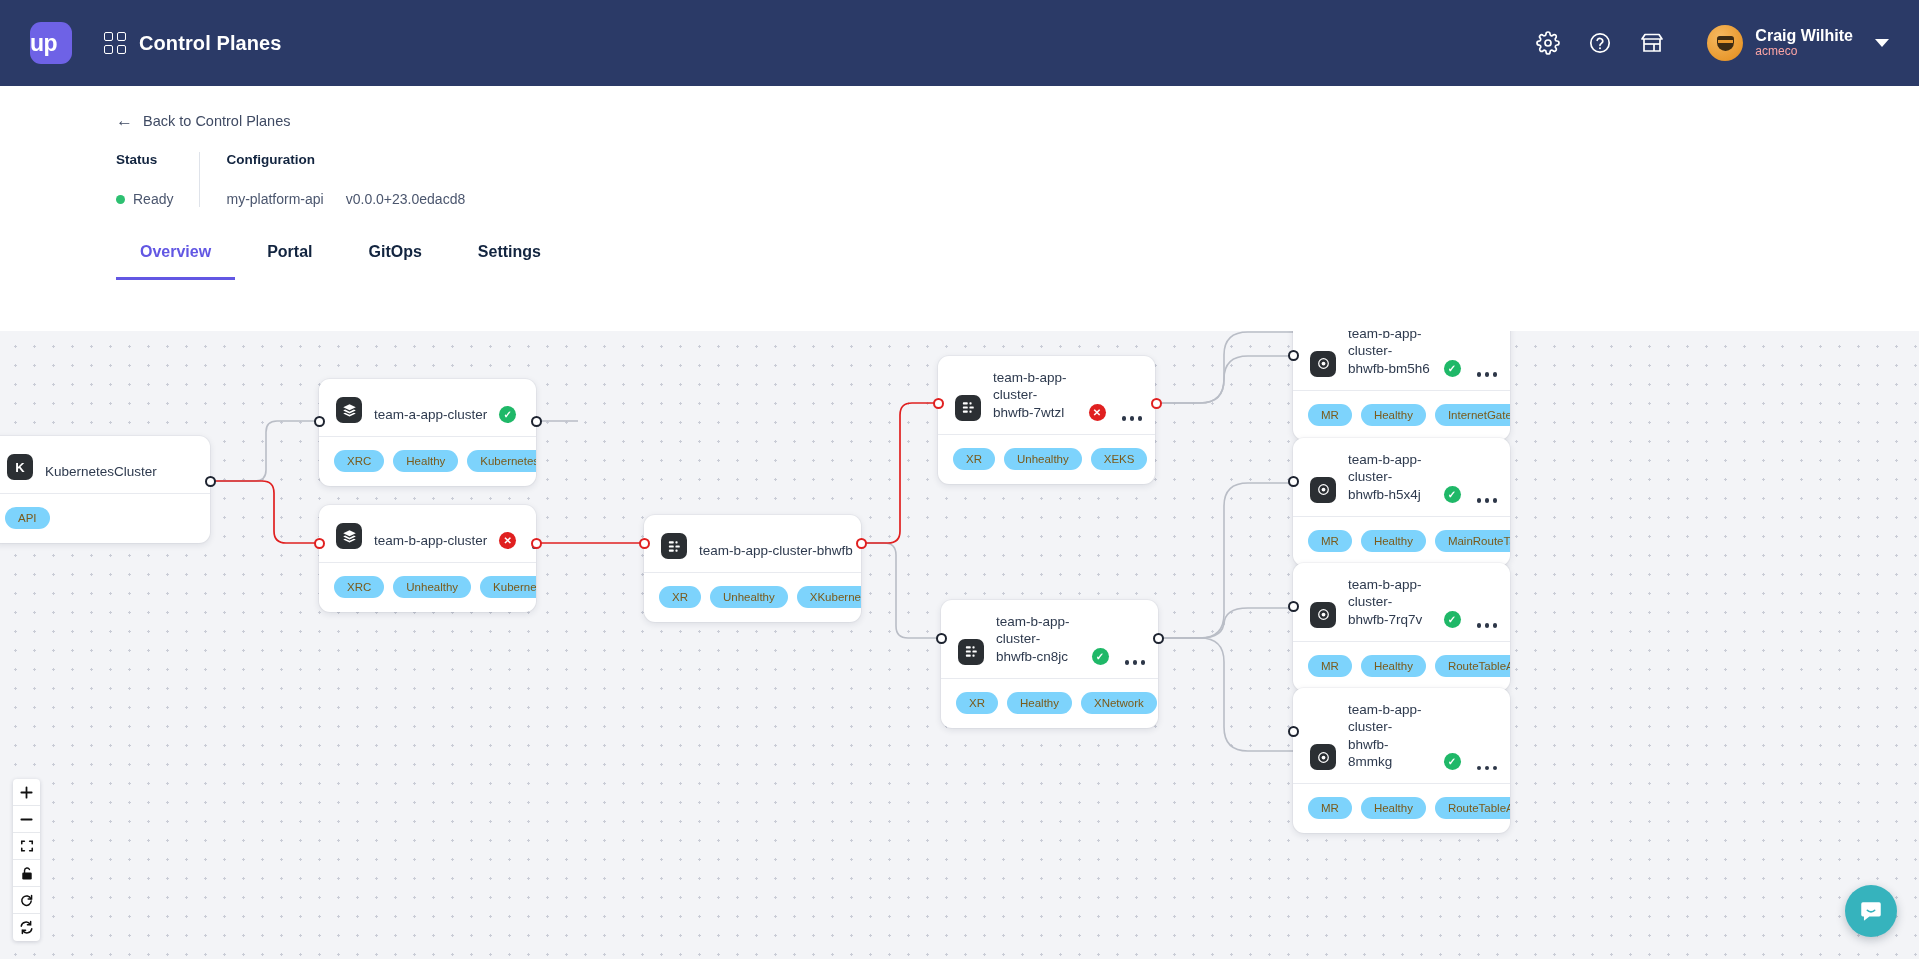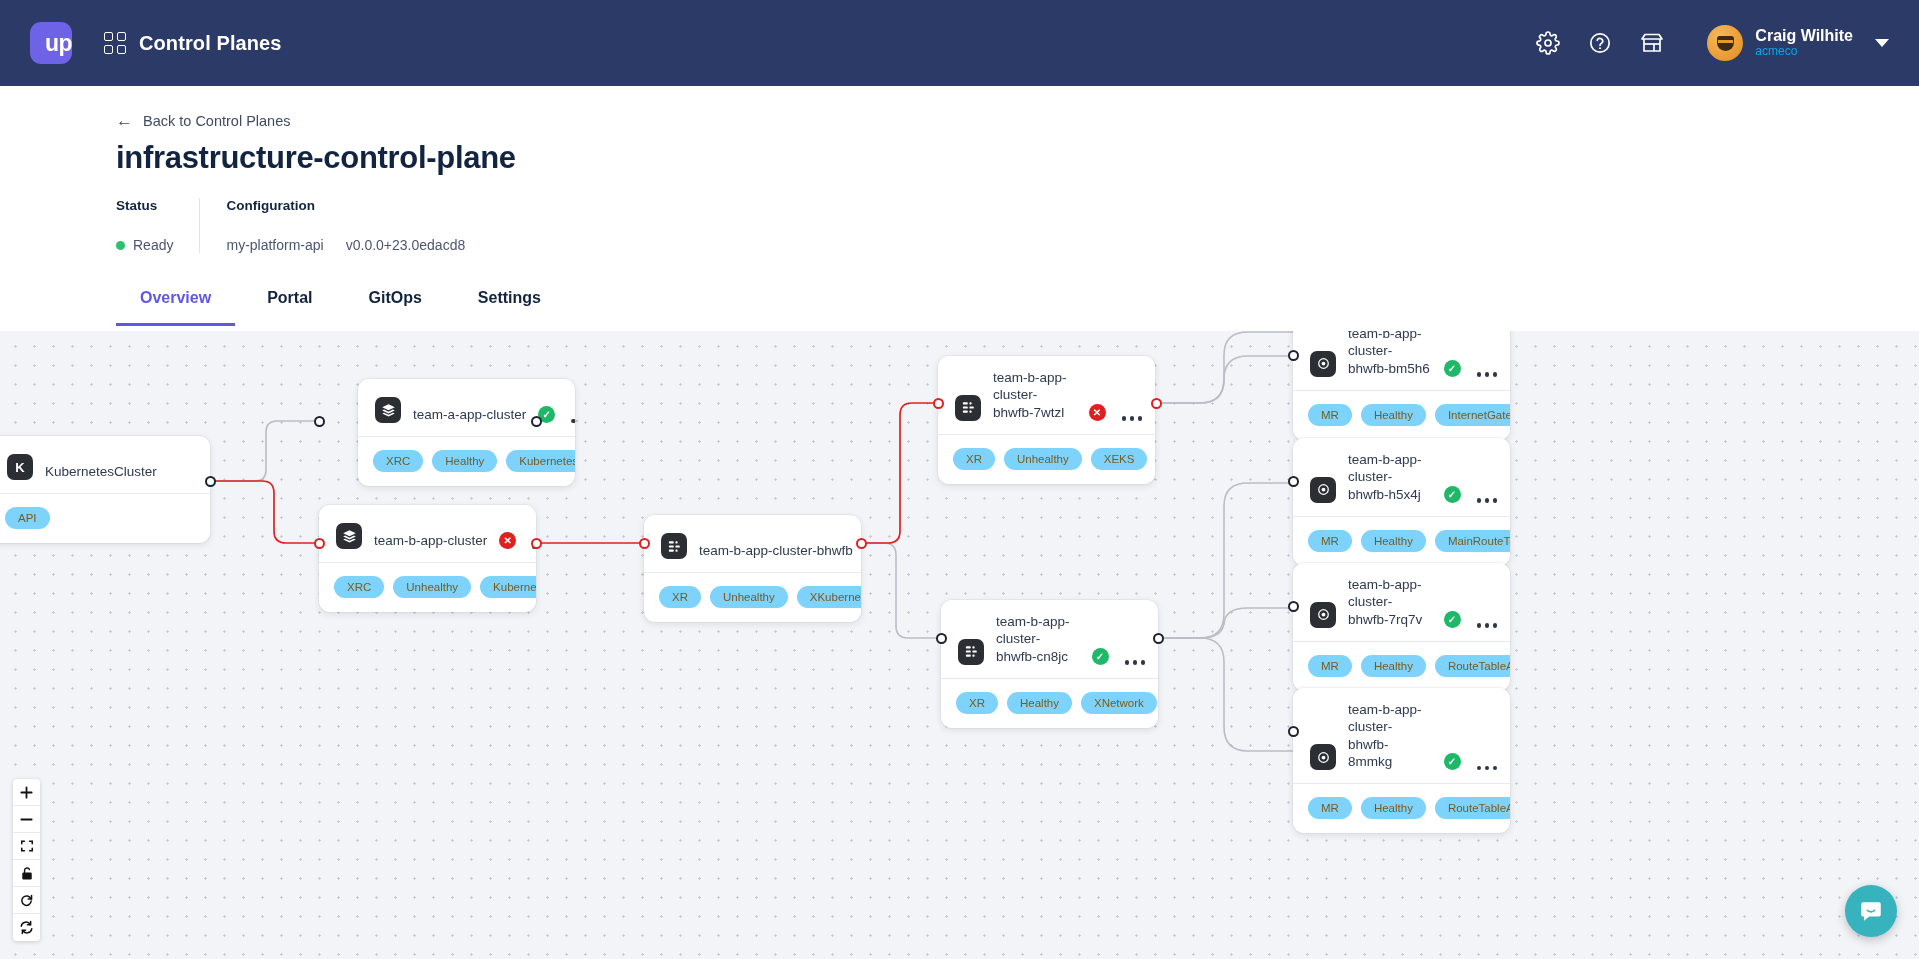--- a/index.html
+++ b/index.html
@@ -17,21 +17,21 @@
     display: flex;
     align-items: center;
     padding: 0 30px 0 30px;
     position: relative;
     z-index: 40;
   }
   .brand-logo {
     width: 42px; height: 42px;
     border-radius: 11px;
     background: #6e62e6;
-    display: flex; align-items: center; justify-content: flex-end;
+    display: flex; align-items: center; justify-content: flex-start;
     color: #fff; font-size: 23px; font-weight: 700;
     letter-spacing: -.5px;
     line-height: 1;
   }
   .nav-section {
     display: flex; align-items: center; gap: 13px;
     margin-left: 32px;
   }
   .grid-icon { display: grid; grid-template-columns: 9px 9px; grid-template-rows: 9px 9px; gap: 4px; }
   .grid-icon i { display:block; width:9px; height:9px; border:1.8px solid #ffffff; border-radius:2px; }
@@ -44,21 +44,21 @@
   .avatar {
     width: 36px; height: 36px; border-radius: 50%;
     background: radial-gradient(circle at 35% 32%, #f5b860 0%, #e9992e 70%, #d98724 100%);
     display:flex; align-items:center; justify-content:center;
     overflow:hidden;
   }
   .avatar .face { width: 17px; height: 15px; background:#3c2a12; border-radius: 3px 3px 9px 9px; position:relative; }
   .avatar .face:before { content:""; position:absolute; left:1px; right:1px; top:4px; height:3px; background:#e9992e; }
   .user-names { line-height: 1.15; }
   .user-name { color:#fff; font-size: 16px; font-weight: 700; }
-  .user-org { color:#0ea5e9; font-size: 12px; }
+  .user-org { color:#fca5a5; font-size: 12px; }
   .caret { width:0;height:0;border-left:7px solid transparent;border-right:7px solid transparent;border-top:8px solid #ffffff; margin-left: 10px;}
 
   
   .page-head { padding: 26px 0 0 116px; background:#fff; }
   .back-link {
     display:inline-flex; align-items:center; gap:10px;
     color:#3f4a63; font-size:14.5px; cursor:pointer; text-decoration:none;
   }
   .back-arrow { font-size: 17px; line-height: 1; }
   .page-title {
@@ -205,21 +205,20 @@
       <span class="caret"></span>
     </div>
   </div>
 </div>
 
 <div class="page-head">
   <a class="back-link" href="#">
     <span class="back-arrow">←</span>
     <span>Back to Control Planes</span>
   </a>
-  <div class="page-title">infrastructure-control-plane</div>
 
   <div class="meta-row">
     <div class="meta-col">
       <div class="meta-label">Status</div>
       <div class="meta-val">
         <span class="dot-green"></span>
         <span>Ready</span>
       </div>
     </div>
     <div class="meta-col sep">
@@ -275,21 +274,21 @@
         <div class="node-head">
           <div class="node-ico">
             <span style="color:#fff;font-size:13px;font-weight:700;line-height:1;font-family:'Liberation Sans',sans-serif">K</span>
           </div>
           <div class="node-title" style="white-space: nowrap;">KubernetesCluster</div>
         </div>
         <div class="node-body clip">
           <span class="tag">API</span>
         </div>
       </div>
-      <div class="node" style="left: 319px; top: 48px; width: 217px; margin-left: 39px;">
+      <div class="node" style="left: 319px; top: 48px; width: 217px;">
         <div class="node-head">
           <div class="node-ico">
             <svg width="15" height="15" viewBox="0 0 16 16" fill="#fff">
               <path d="M8 1.4 1.3 4.6 8 7.8l6.7-3.2z"></path>
               <path d="M1.3 8 8 11.2 14.7 8l-2-.95L8 9.3 3.3 7.05z"></path>
               <path d="M1.3 11.3 8 14.5l6.7-3.2-2-.95L8 12.6l-4.7-2.25z"></path>
             </svg>
           </div>
           <div class="node-title" style="white-space: nowrap;">team-a-app-cluster</div>
           <span class="badge ok">✓</span>

